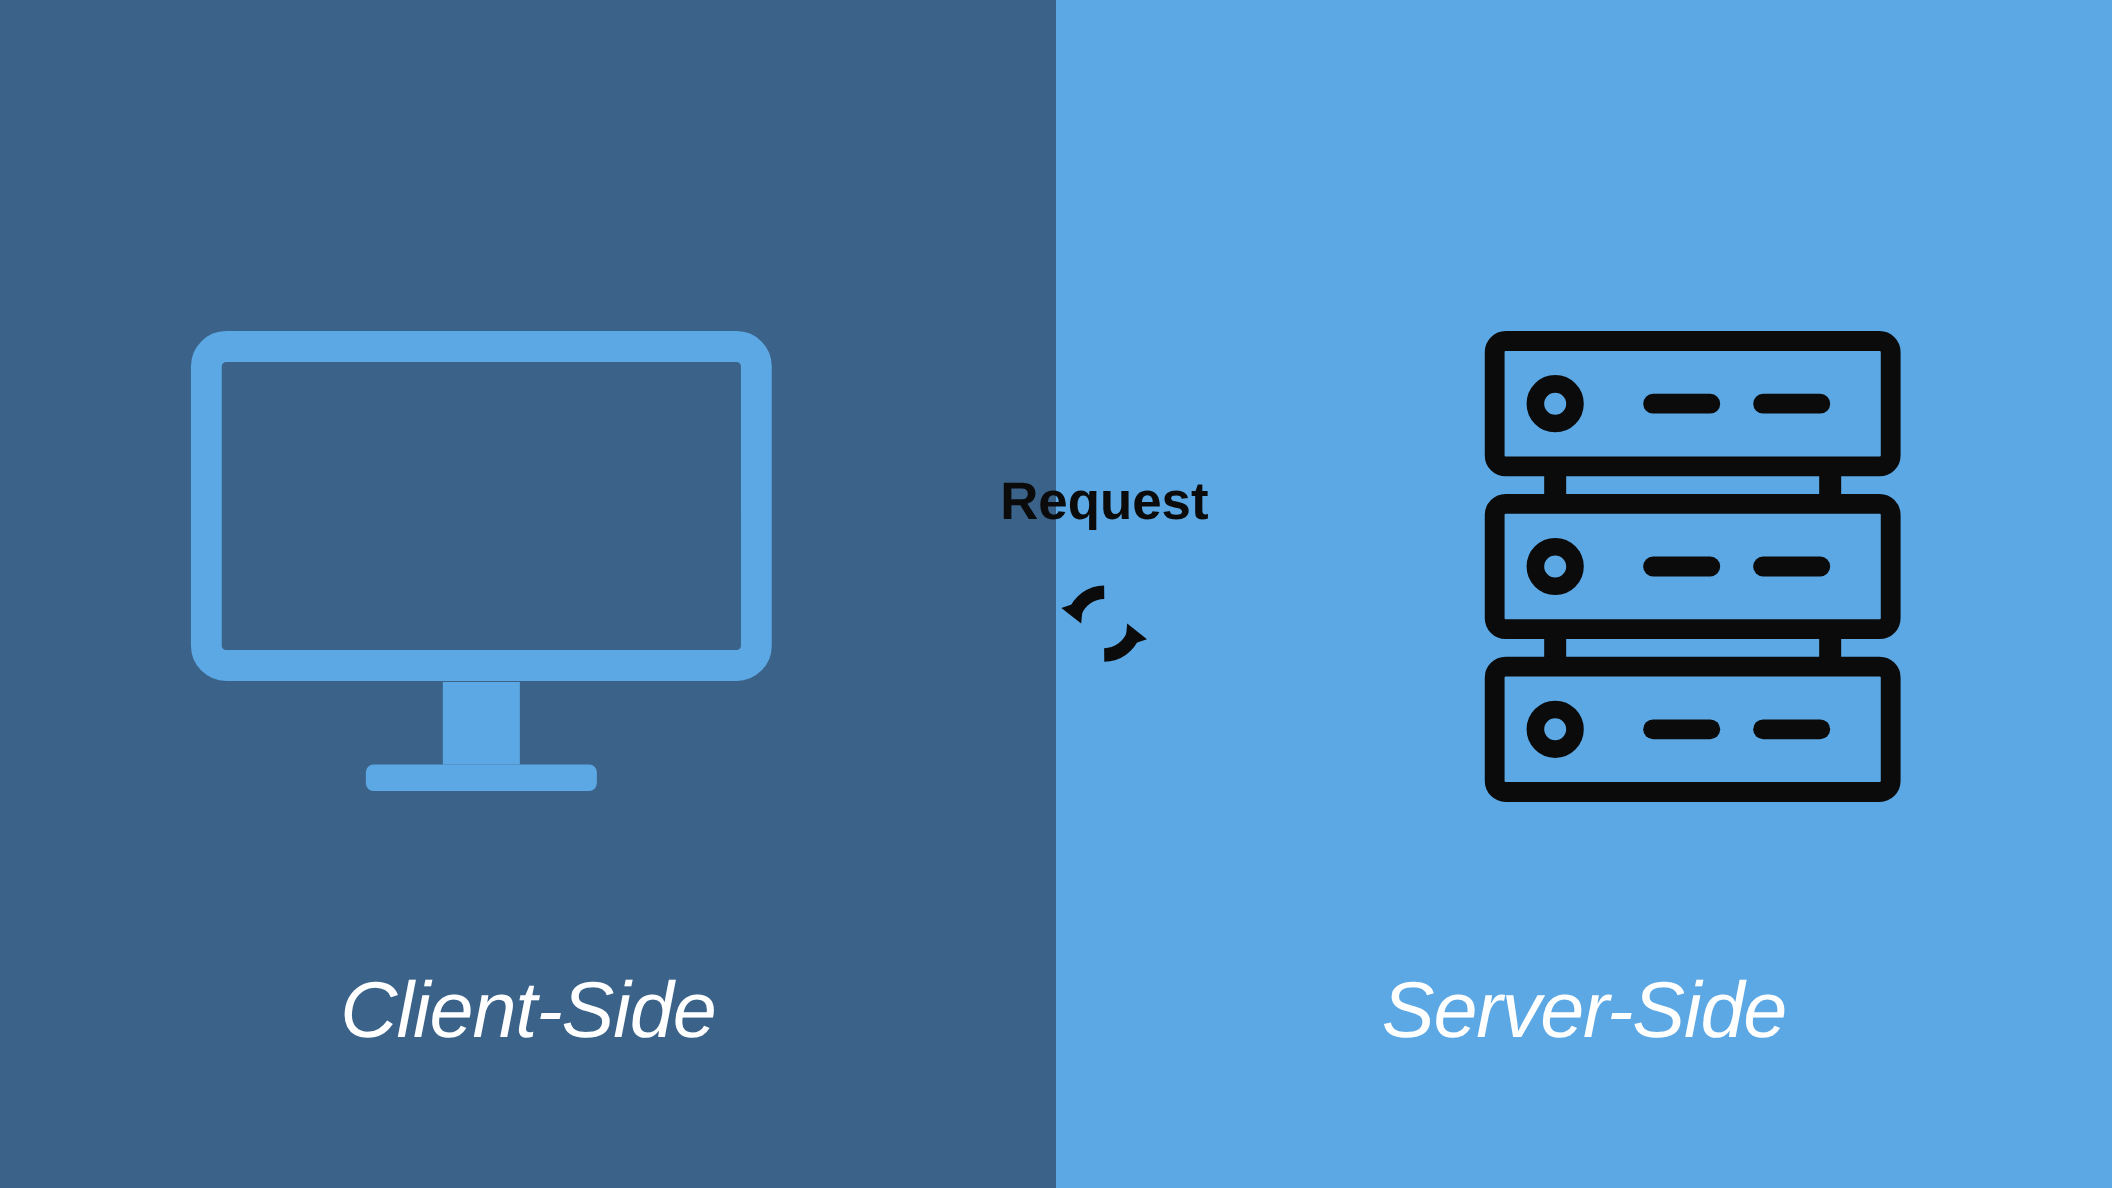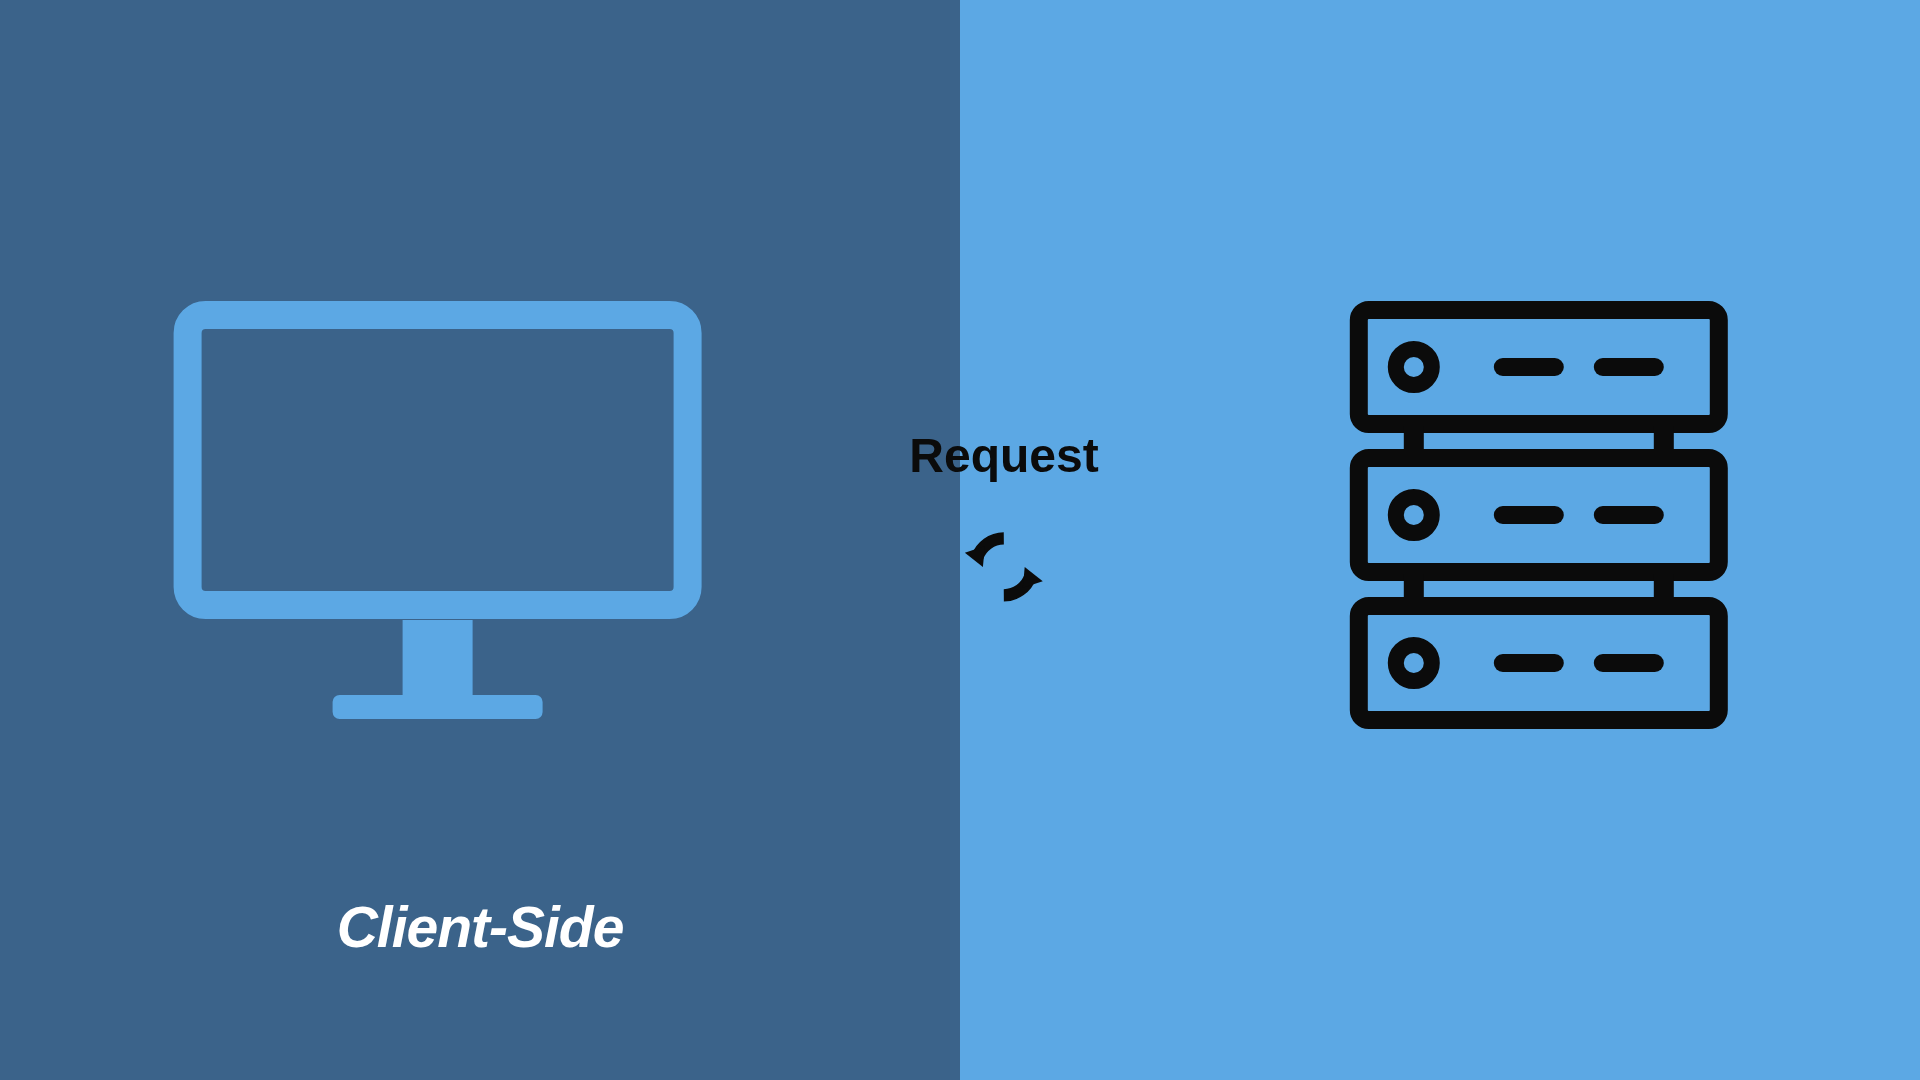--- a/index.html
+++ b/index.html
@@ -26,22 +26,22 @@
     }
     .left-panel {
       background: #3b638a;
     }
     .right-panel {
       background: #5ca8e4;
     }
     .panel-title {
       position: absolute;
       bottom: 120px;
-      font-size: 57px;
-      font-weight: 700;
+      font-size: 72px;
+      font-weight: 400;
       font-style: italic;
       color: #ffffff;
       letter-spacing: -1px;
     }
     .icon-container {
       position: absolute;
       top: 300px;
     }
     .left-icon {
       left: 50%;
@@ -106,20 +106,21 @@
 
       <rect x="55" y="274" width="20" height="34" fill="#0b0b0b"></rect>
       <rect x="305" y="274" width="20" height="34" fill="#0b0b0b"></rect>
 
       <rect x="10" y="306" width="360" height="114" rx="10" fill="none" stroke="#0b0b0b" stroke-width="18"></rect>
       <circle cx="65" cy="363" r="18" fill="none" stroke="#0b0b0b" stroke-width="16"></circle>
       <rect x="145" y="354" width="70" height="18" rx="9" fill="#0b0b0b"></rect>
       <rect x="245" y="354" width="70" height="18" rx="9" fill="#0b0b0b"></rect>
     </svg>
   </div>
+  <div class="panel-title">Server-Side</div>
 </div>
 
 <div class="center-stack">
   <div class="center-label">Request</div>
   <div class="sync-icon">
     <svg viewBox="0 0 100 100" width="95" height="95">
       <path d="M 50 20 A 30 30 0 0 0 22 40" fill="none" stroke="#0b0b0b" stroke-width="13" stroke-linecap="butt"></path>
       <polygon points="9,35 30,28 28,50" fill="#0b0b0b"></polygon>
       <path d="M 50 80 A 30 30 0 0 0 78 60" fill="none" stroke="#0b0b0b" stroke-width="13" stroke-linecap="butt"></path>
       <polygon points="91,65 70,72 72,50" fill="#0b0b0b"></polygon>

